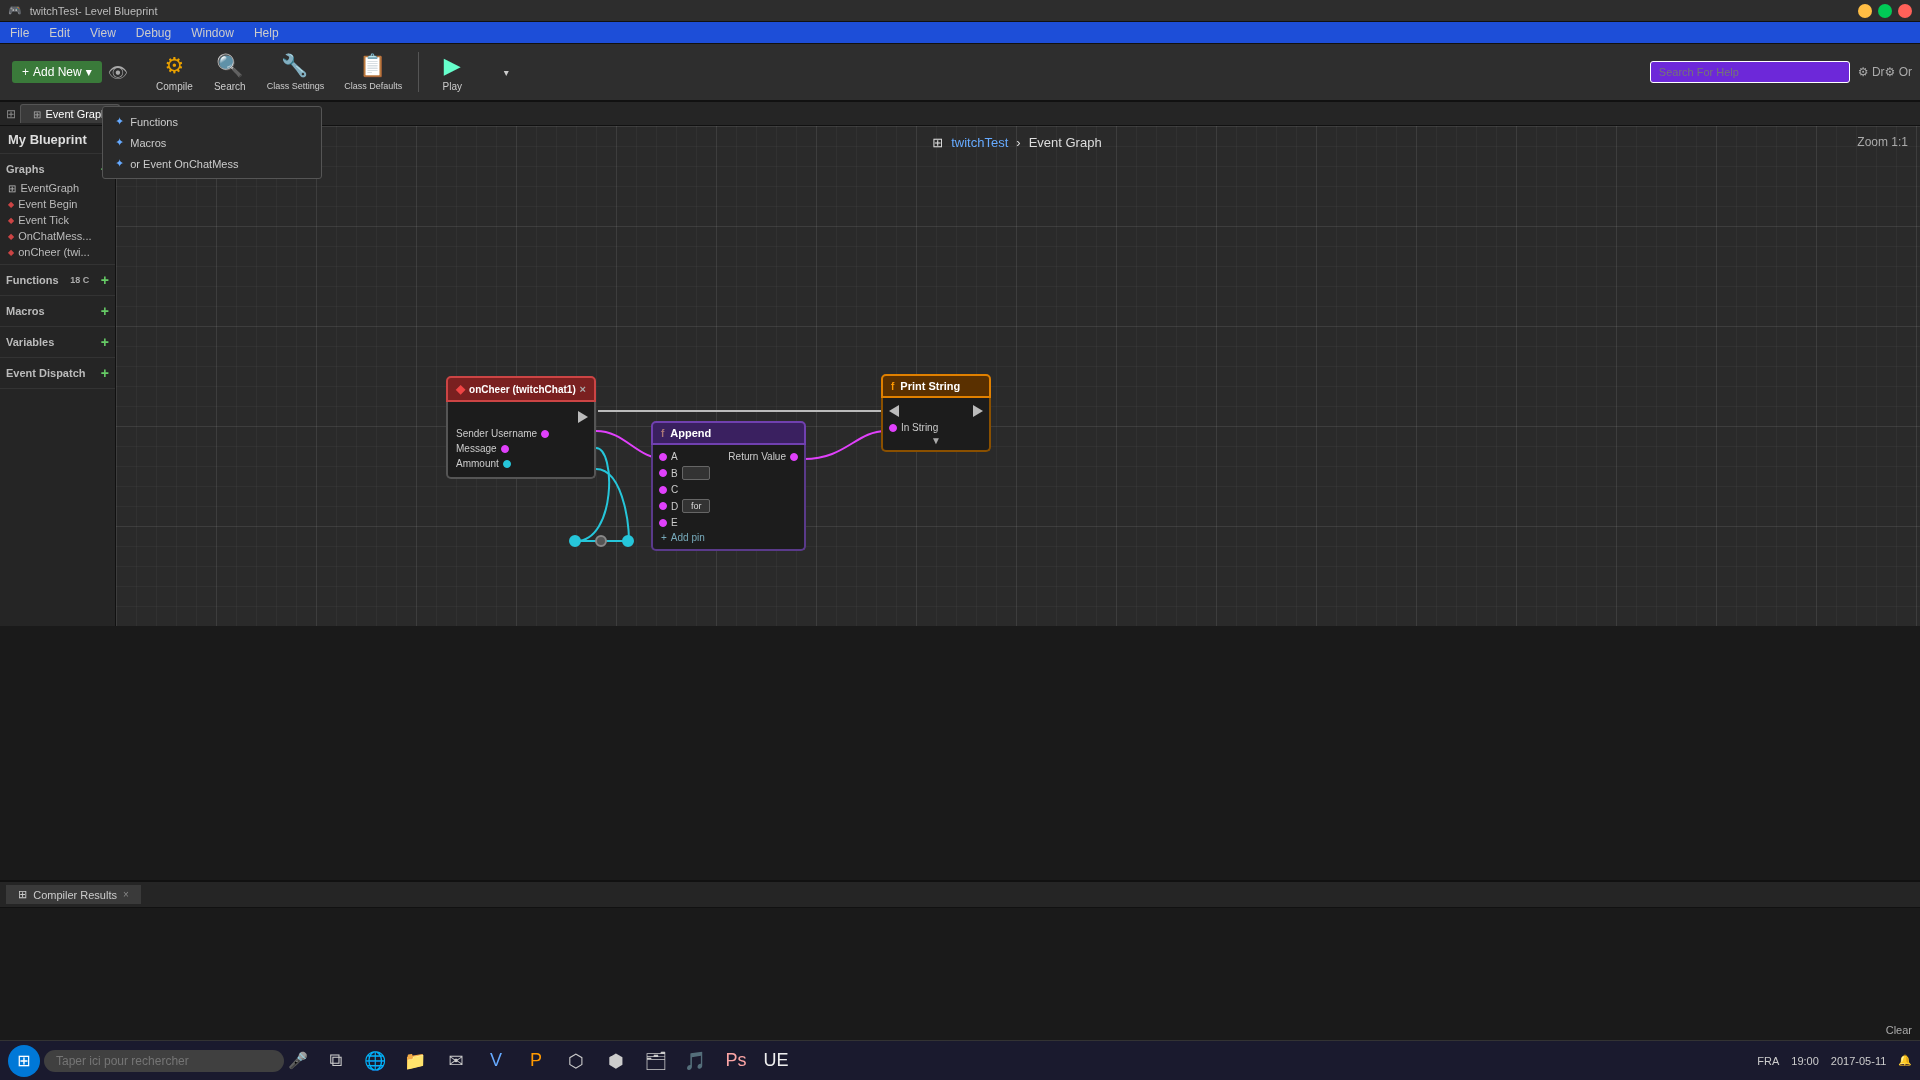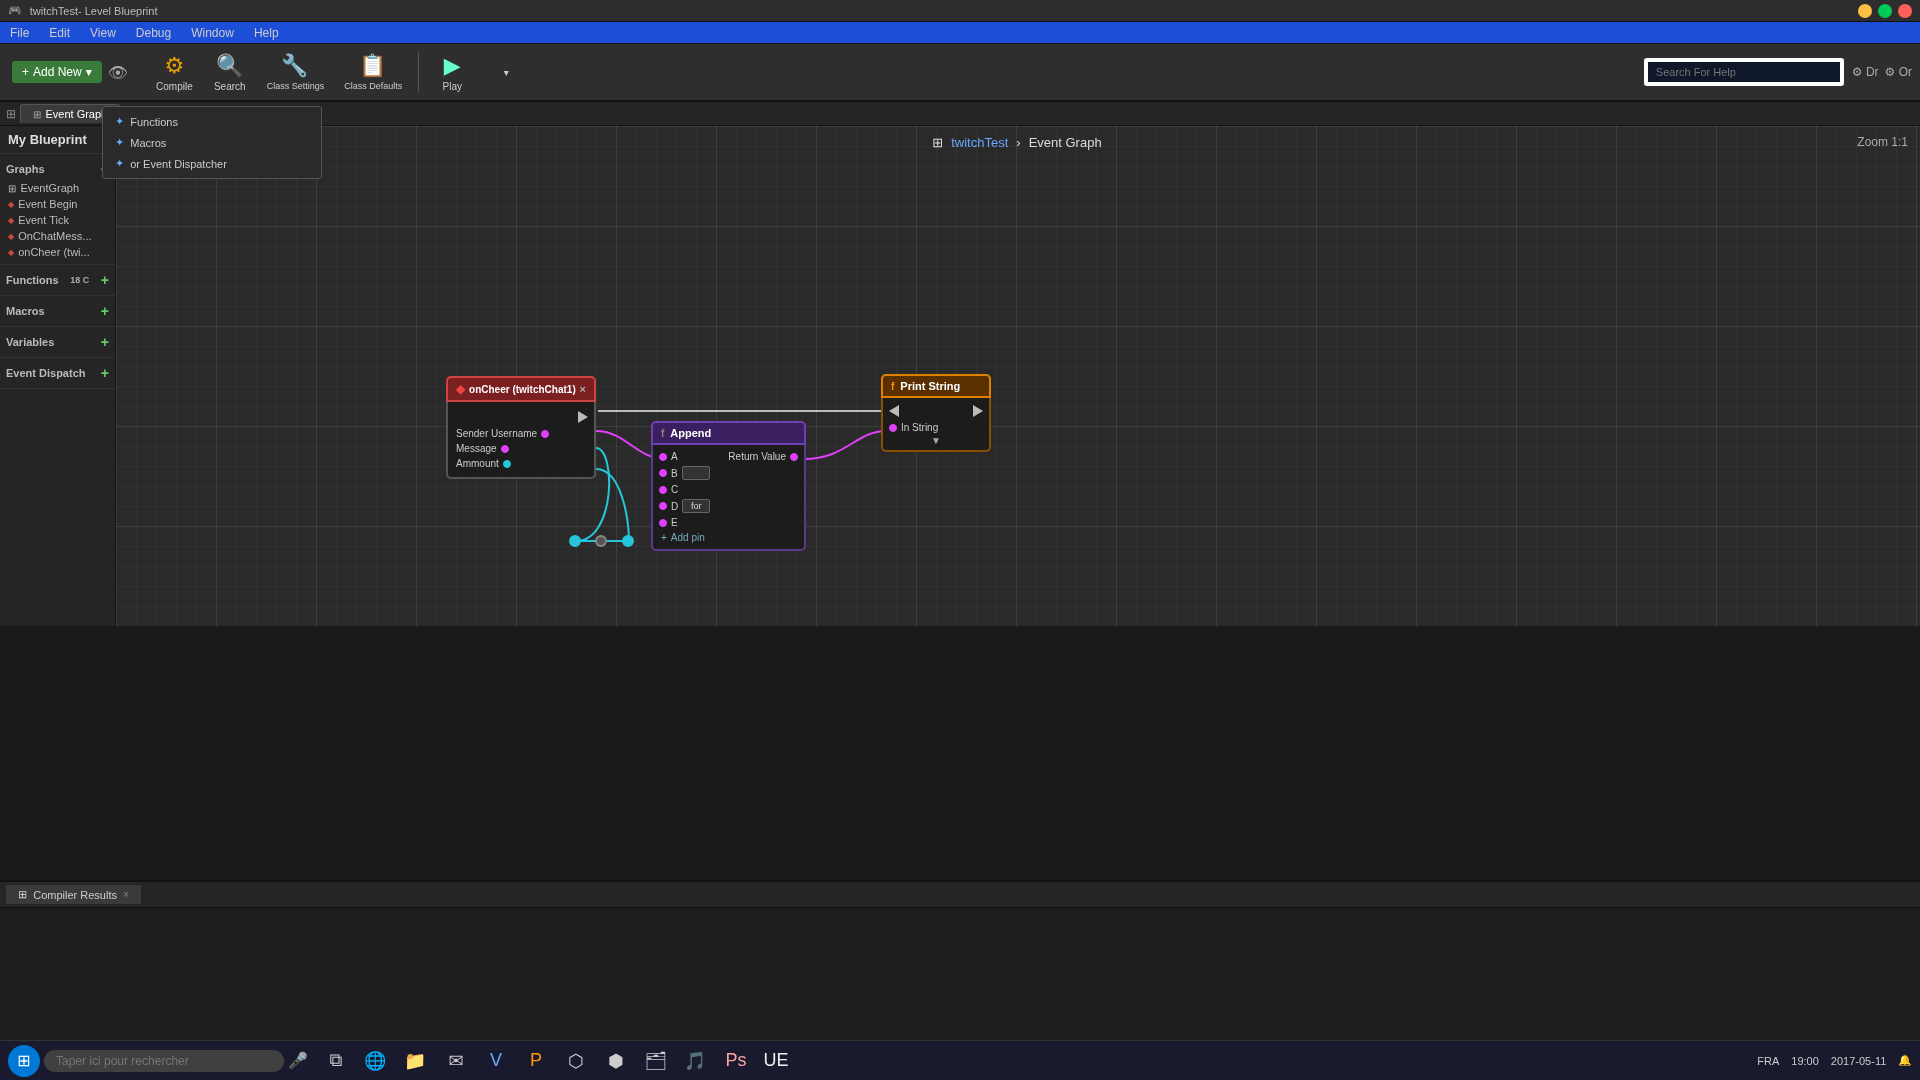--- a/index.html
+++ b/index.html
@@ -83,22 +83,22 @@
       background: #555;
       margin: 0 4px;
     }
     .toolbar-right {
       margin-left: auto;
       display: flex;
       align-items: center;
       gap: 8px;
     }
     #search-for-help {
-      background: #0f172a;
-      border: 4px solid #ffffff;
+      background: #6d28d9;
+      border: 1px solid #ffffff;
       border-radius: 3px;
       color: #aaa;
       padding: 4px 8px;
       width: 200px;
       font-size: 11px;
     }
 
     
     #add-new-area {
       display: flex;
@@ -613,42 +613,42 @@
   <div class="toolbar-btn play">
     <span class="icon">▶</span>
     <span>Play</span>
   </div>
   <div class="toolbar-btn">
     <span>▾</span>
   </div>
 
   <div class="toolbar-right">
     <input id="search-for-help" type="text" placeholder="Search For Help" style="">
-    <div style="display:flex; gap:6px; color:#aaa; font-size:12px;">
+    <div style="display:flex; color:#aaa; font-size:12px;">
       <span style="cursor:pointer;">⚙ Dr</span>
       <span style="cursor:pointer;">⚙ Or</span>
     </div>
   </div>
 </div>
 
 <div id="tabbar">
   <div style="position:relative; display:flex; align-items:center; gap:4px;">
 
     <div style="position:absolute; top:2px; left:96px; background:#2a2a2a; border:1px solid #555; border-radius:3px; padding:4px 0; z-index:100; font-size:11px; width:220px; white-space:nowrap;">
       <div class="macro-tooltip-item">
         <span style="color:#6af;">✦</span>
         <span>Functions</span>
       </div>
       <div class="macro-tooltip-item">
         <span style="color:#6af;">✦</span>
         <span>Macros</span>
       </div>
       <div class="macro-tooltip-item">
         <span style="color:#6af;">✦</span>
-        <span>or Event Dispatcher</span>
+        <span>or Event OnChatMess</span>
       </div>
     </div>
     <span style="color:#888; font-size:12px;">⊞</span>
     <div class="tab active">
       <span class="tab-icon">⊞</span>
       <span>Event Graph</span>
     </div>
   </div>
 </div>
 
@@ -860,20 +860,23 @@
   </div>
 </div>
 
 <div id="compiler-panel" style="position:absolute; bottom:40px; left:0; right:0; height:160px;">
   <div id="compiler-tabbar">
     <div class="compiler-tab active">
       <span>⊞</span>
       <span>Compiler Results</span>
       <span class="compiler-tab-close">×</span>
     </div>
+  </div>
+  <div id="compiler-content">
+    <div id="clear-btn">Clear</div>
   </div>
 </div>
 
 <div id="taskbar">
   <div class="taskbar-start">⊞</div>
   <input class="taskbar-search" type="text" placeholder="Taper ici pour rechercher" style="">
   <span style="cursor:pointer; color:#aaa; font-size:16px;">🎤</span>
   <div class="taskbar-icons">
     <div class="taskbar-icon">⧉</div>
     <div class="taskbar-icon" style="color:#e44;">🌐</div>

